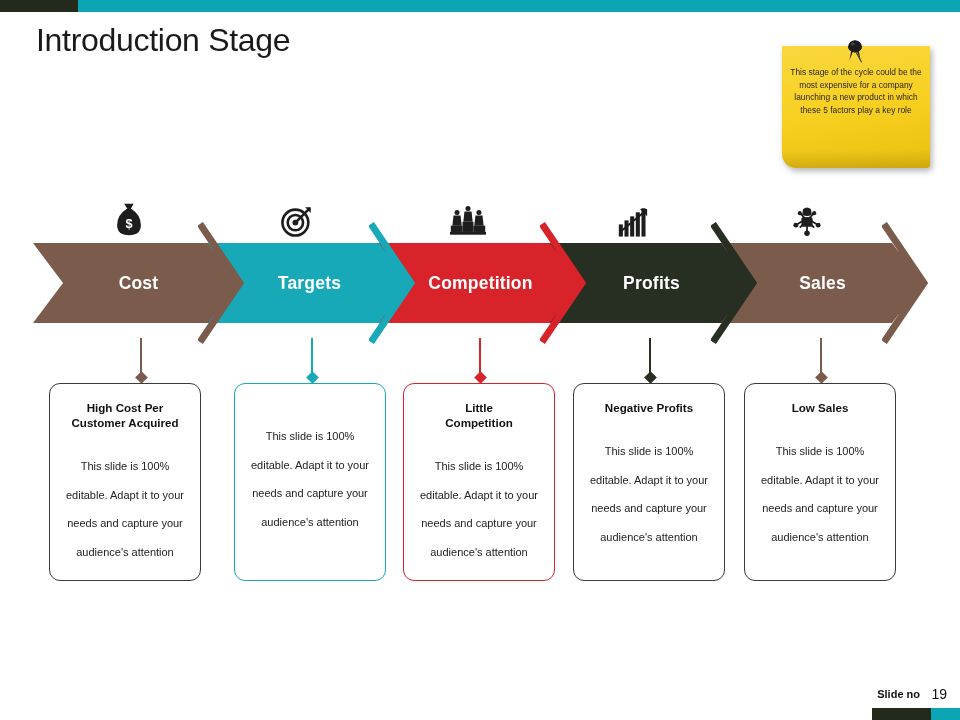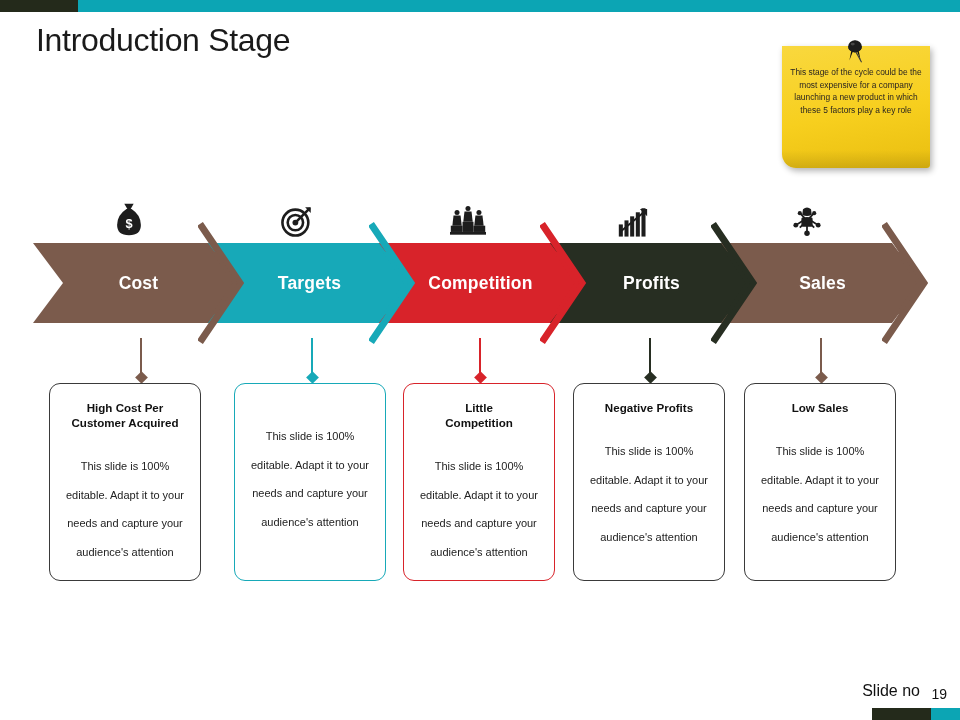--- a/index.html
+++ b/index.html
@@ -169,22 +169,22 @@
     text-align: center;
     font-size: 11px;
     color: #222;
     line-height: 28.5px;
   }
 
   
   #footer-label {
     position: absolute;
     right: 40px; bottom: 20px;
-    font-size: 16px;
-    font-weight: normal;
+    font-size: 11px;
+    font-weight: bold;
     color: #111;
   }
   #footer-number {
     position: absolute;
     right: 13px; bottom: 18px;
     font-size: 14px;
     color: #111;
   }
   #bottom-bar-dark {
     position: absolute;

